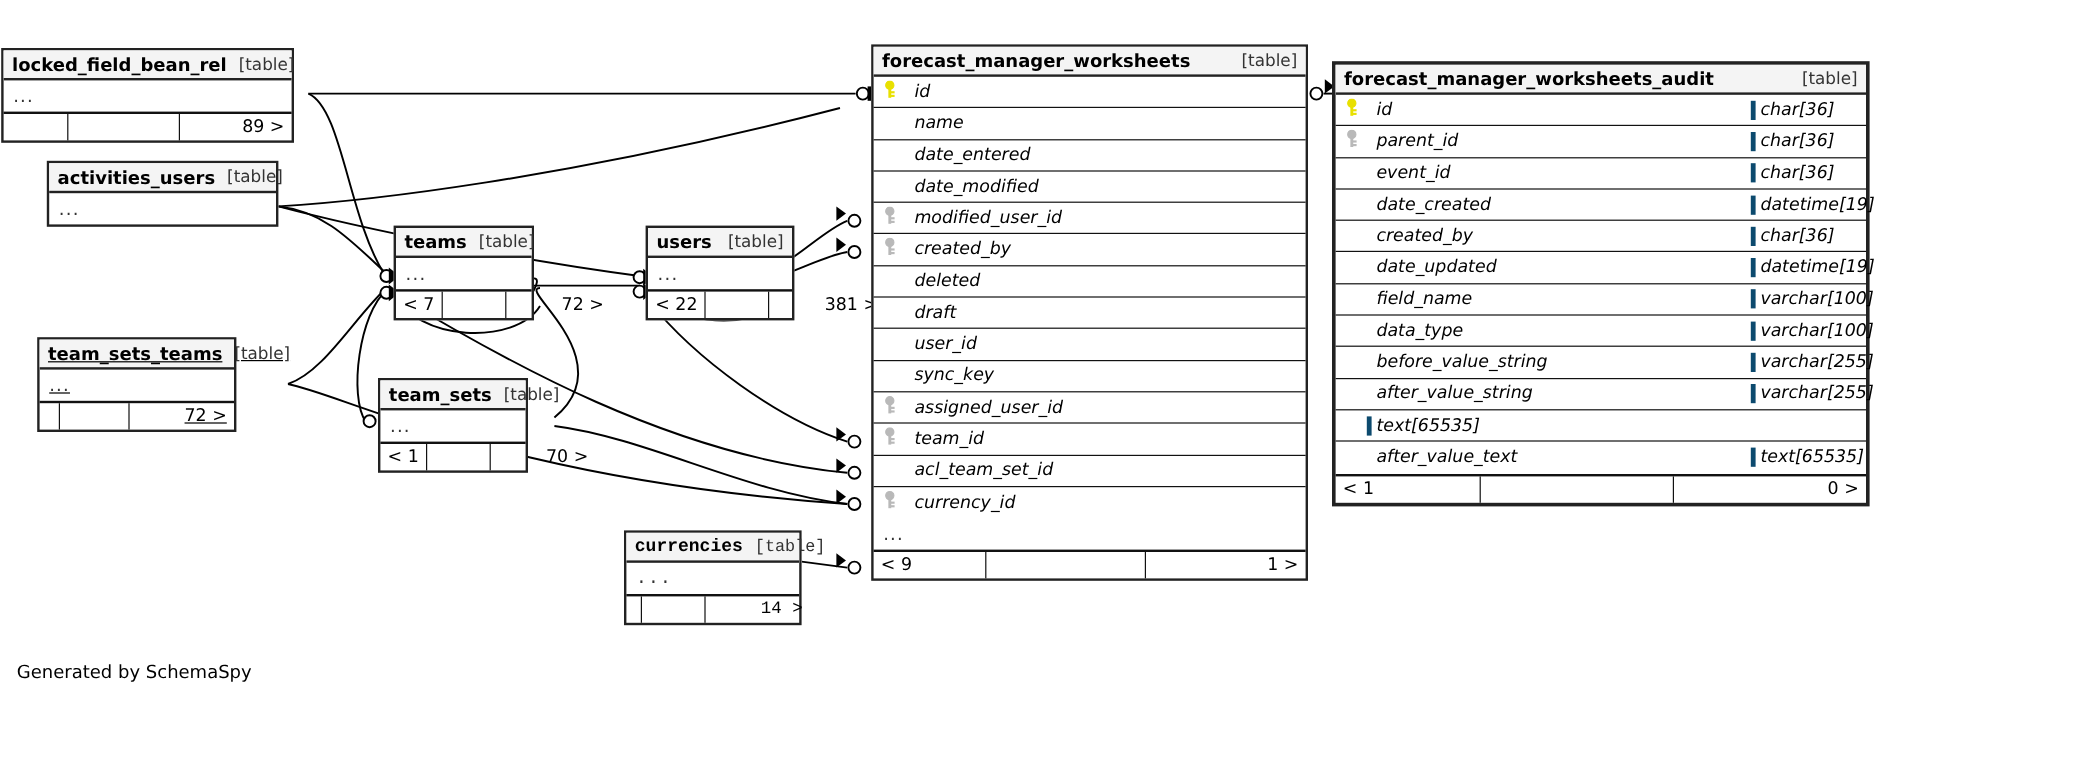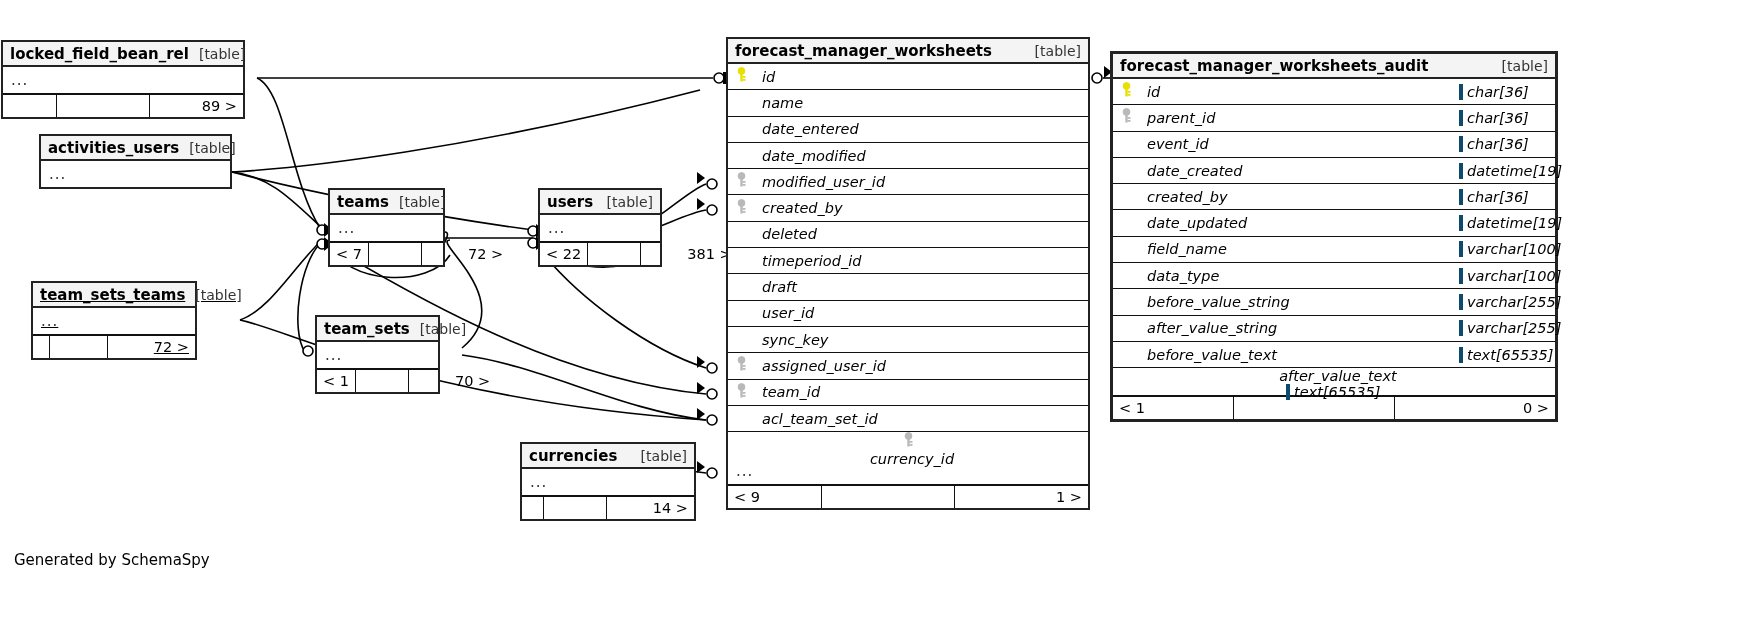--- a/index.html
+++ b/index.html
@@ -60,21 +60,21 @@
   .row {
     display: flex;
     align-items: center;
     height: 26.3px;
     border-bottom: 1px solid #111;
     box-sizing: border-box;
     font-size: 14.5px;
     color: #000;
     font-style: italic;
   }
-  .row:last-child { border-bottom: none; flex-direction: column; }
+  .row:last-child { border-bottom: none; }
   .row .keycell {
     width: 26px;
     min-width: 26px;
     display: flex;
     align-items: center;
     justify-content: center;
   }
   .row .colname {
     padding-left: 8px;
     white-space: nowrap;
@@ -271,21 +271,21 @@
       <span class="ttag">[table]</span>
     </div>
     <div class="ellipsis-row nb">...</div>
     <div class="footer">
       <div class="fcell fleft">&lt; 1</div>
       <div class="fcell"></div>
       <div class="fcell fright">70 &gt;</div>
     </div>
   </div>
 
-  <div class="table-box" style="left:520px; top:442px; width:176px;">
+  <div class="table-box" style="left:520px; top:442px; width:148px;font-family:Liberation Mono, monospace;">
     <div class="tbl-title">
       <span class="tname">currencies</span>
       <span class="ttag">[table]</span>
     </div>
     <div class="ellipsis-row nb">...</div>
     <div class="footer">
       <div class="fcell fleft"></div>
       <div class="fcell"></div>
       <div class="fcell fright">14 &gt;</div>
     </div>
@@ -341,24 +341,20 @@
               </svg></span>
           </span>
           <span class="colname">created_by</span>
         </div>
         <div class="row">
           <span class="keycell"></span>
           <span class="colname">deleted</span>
         </div>
         <div class="row">
           <span class="keycell"></span>
-          <span class="colname">timeperiod_id</span>
-        </div>
-        <div class="row">
-          <span class="keycell"></span>
           <span class="colname">draft</span>
         </div>
         <div class="row">
           <span class="keycell"></span>
           <span class="colname">user_id</span>
         </div>
         <div class="row">
           <span class="keycell"></span>
           <span class="colname">sync_key</span>
         </div>
@@ -473,21 +469,20 @@
           <span class="colname">before_value_string</span>
           <span class="coltype">varchar[255]</span>
         </div>
         <div class="row">
           <span class="keycell"></span>
           <span class="colname">after_value_string</span>
           <span class="coltype">varchar[255]</span>
         </div>
         <div class="row">
           <span class="keycell"></span>
-          <span class="colname">before_value_text</span>
           <span class="coltype">text[65535]</span>
         </div>
         <div class="row">
           <span class="keycell"></span>
           <span class="colname">after_value_text</span>
           <span class="coltype">text[65535]</span>
         </div>
       </div>
     <div class="footer">
       <div class="fcell fleft">&lt; 1</div>

